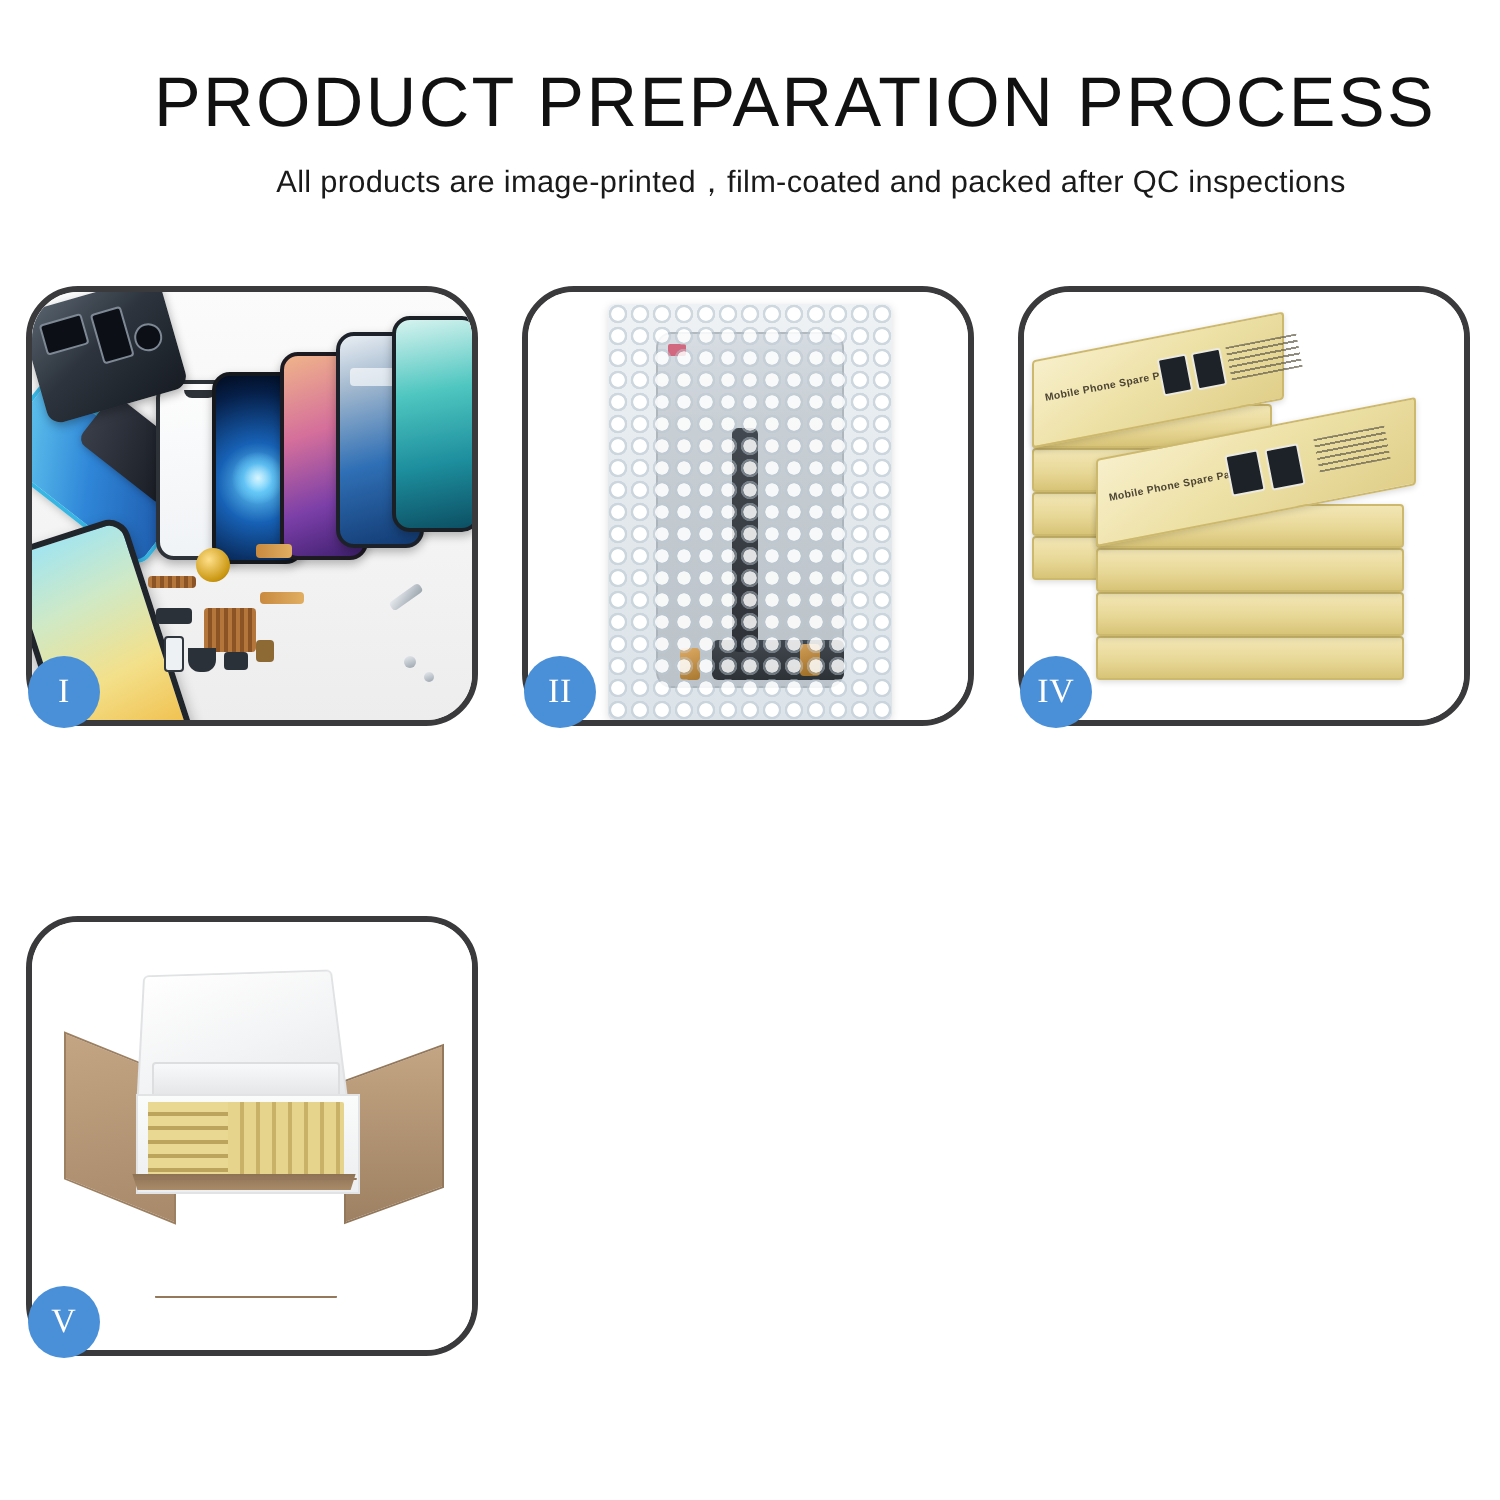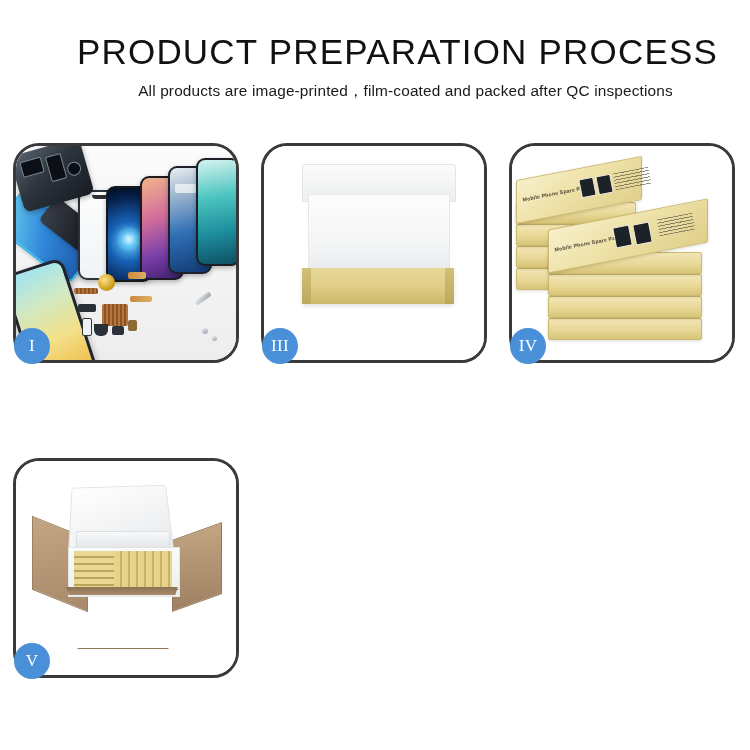--- a/index.html
+++ b/index.html
@@ -440,32 +440,36 @@
         <div class="part" style="left:78px;top:178px;width:14px;height:12px;border-radius:0 0 6px 6px;"></div>
         <div class="part" style="left:96px;top:180px;width:12px;height:9px;"></div>
         <div class="part" style="left:112px;top:174px;width:9px;height:11px;background:#8d6a33;"></div>
         <div class="part silver" style="left:178px;top:150px;width:18px;height:5px;transform:rotate(-35deg);"></div>
         <div class="part silver" style="left:186px;top:182px;width:6px;height:6px;border-radius:50%;"></div>
         <div class="part silver" style="left:196px;top:190px;width:5px;height:5px;border-radius:50%;"></div>
       </div>
       <div class="badge">I</div>
     </div>
 
-
     <div class="panel">
       <div class="panel-inner">
-        <div class="p3-bg"></div>
-        <div class="box3-lid"></div>
-        <div class="box3-foam"></div>
-        <div class="box3-grey"></div>
-        <div class="box3-inner-shadow"></div>
-        <div class="box3-base"></div>
+        <div class="p2-bg"></div>
+        <div class="bubblewrap">
+          <div class="lcd"></div>
+          <div class="lcd-red"></div>
+          <div class="flexcable"></div>
+          <div class="flexcable2"></div>
+          <div class="conn-gold" style="left:36px;top:172px;"></div>
+          <div class="conn-gold" style="left:96px;top:170px;"></div>
+          <div class="bubble-overlay"></div>
+        </div>
       </div>
-      <div class="badge">III</div>
+      <div class="badge">II</div>
     </div>
+
 
     <div class="panel">
       <div class="panel-inner">
         <div class="p4-bg"></div>
         <div class="stack">
 
           <div class="kbox" style="left:4px;top:122px;width:118px;"></div>
           <div class="kbox" style="left:4px;top:100px;width:118px;"></div>
           <div class="kbox" style="left:4px;top:78px;width:118px;"></div>
           <div class="kbox" style="left:4px;top:56px;width:118px;"></div>

